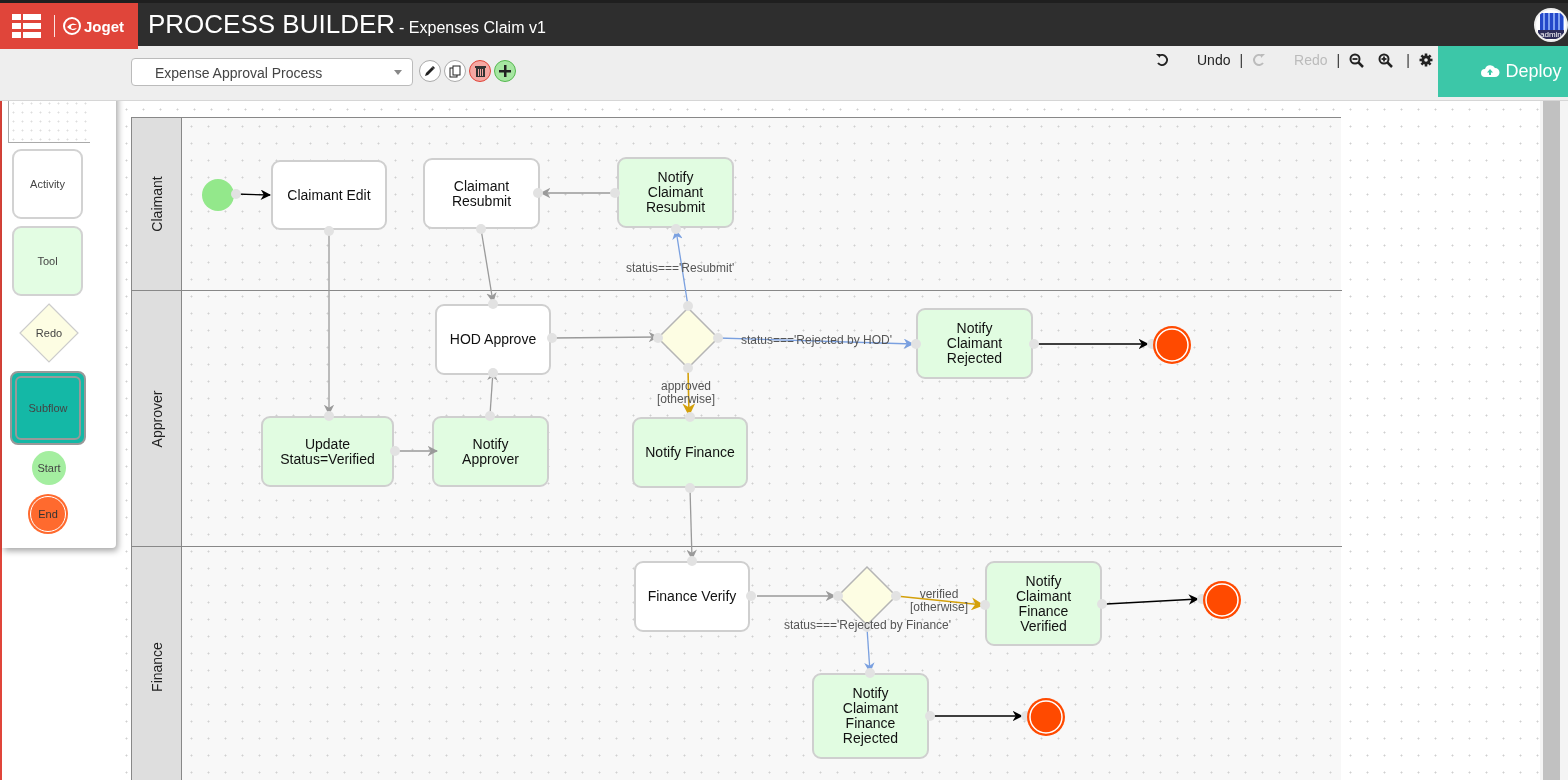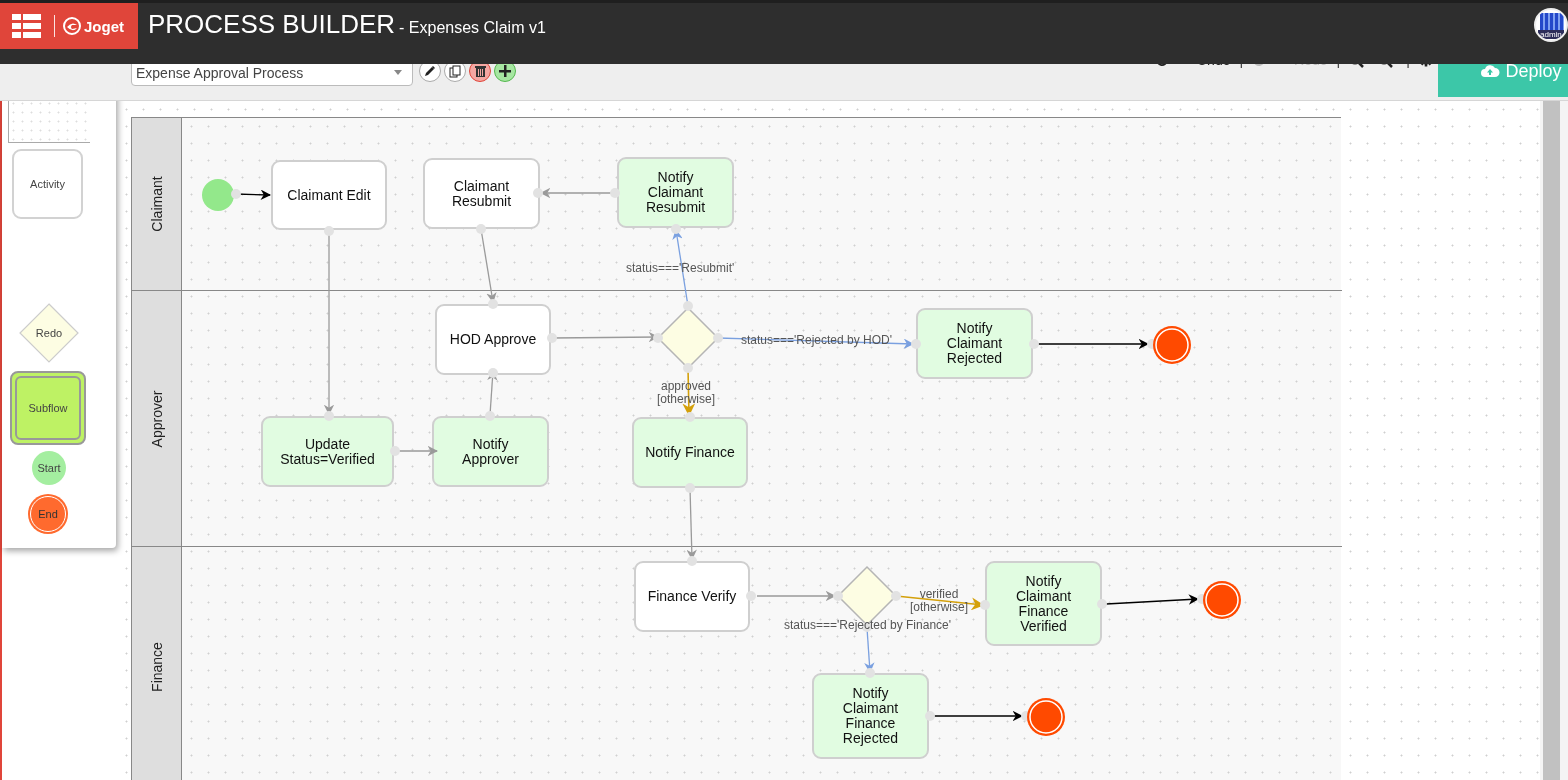--- a/index.html
+++ b/index.html
@@ -1,37 +1,37 @@
 <!DOCTYPE html>
 <html><head>
 <meta charset="utf-8">
 <style>
   * { box-sizing: border-box; margin: 0; padding: 0; }
   html, body { width: 1568px; height: 780px; overflow: hidden; }
   body { font-family: "Liberation Sans", sans-serif; background: #fff; position: relative; color: #333; }
 
   
-  .topbar { position: absolute; left: 0; top: 0; width: 1568px; height: 64px; background: #2e2e2e; border-top: 3px solid #1f1f1f; }
+  .topbar { position: absolute; left: 0; top: 0; width: 1568px; height: 46px; background: #2e2e2e; border-top: 3px solid #1f1f1f; }
   .brand { position: absolute; left: 0; top: 0; width: 138px; height: 46px; background: #e0453a; }
   .hamburger { position: absolute; left: 12px; top: 11px; width: 29px; height: 24px; cursor: pointer; }
   .hamburger span { display: block; position: absolute; background: #fff; }
   .brand-sep { position: absolute; left: 54px; top: 12px; width: 1px; height: 22px; background: #fff; opacity: .85; }
   .logo { position: absolute; left: 63px; top: 12px; height: 22px; display: flex; align-items: center; color: #fff; font-weight: bold; font-size: 15px; }
   .logo svg { margin-right: 3px; }
   .app-title { position: absolute; left: 148px; top: 6px; color: #fff; white-space: nowrap; }
   .app-title .main { font-size: 26px; }
   .app-title .sub { font-size: 16px; margin-left: 4px; }
   .avatar { position: absolute; right: 0px; top: 5px; width: 34px; height: 34px; border-radius: 50%; background: #fff; overflow: hidden; border: 2px solid #eee; cursor: pointer; }
   .avatar .pix { position: absolute; left: 4px; top: 3px; width: 24px; height: 20px; background:
       repeating-linear-gradient(90deg, #2448c9 0 3px, #7fa0f0 3px 5px), #2448c9; }
   .avatar .lbl { position: absolute; left: 2px; bottom: 1px; font-size: 8px; color: #fff; background: #2d2d5a; padding: 0 2px; }
 
   
   .toolbar { position: absolute; left: 0; top: 46px; width: 1568px; height: 55px; background: #eeeeee; border-bottom: 1px solid #d6d6d6; }
-  .proc-select { position: absolute; left: 131px; top: 12px; width: 282px; height: 28px; background: #fff; border: 1px solid #bbb; border-radius: 4px; font-size: 14px; color: #444; padding: 6px 4px; cursor: pointer; }
+  .proc-select { position: absolute; left: 131px; top: 12px; width: 282px; height: 28px; background: #fff; border: 1px solid #bbb; border-radius: 4px; font-size: 14px; color: #444; padding: 6px 23px; cursor: pointer; }
   .proc-select .caret { position: absolute; right: 10px; top: 11px; width: 0; height: 0; border-left: 4px solid transparent; border-right: 4px solid transparent; border-top: 5px solid #888; }
   .circ-btn { position: absolute; top: 14px; width: 22px; height: 22px; border-radius: 50%; border: 1px solid #aaa; background: #fff; display: flex; align-items: center; justify-content: center; cursor: pointer; font-size: 13px; color: #222; }
   .circ-btn.delete { background: #f5a7a2; border-color: #e0453a; }
   .circ-btn.add { background: #a6e6a1; border-color: #55b84f; font-weight: bold; font-size: 18px; }
   .actions { position: absolute; left: 1155px; top: 50px; height: 20px; display: flex; align-items: center; font-size: 14px; color: #222; white-space: nowrap; }
   .actions .act { display: flex; align-items: center; cursor: pointer; gap: 24px; }
   .actions .act.disabled { color: #bbb; }
   .actions .pipe { color: #333; margin: 0 9px; }
   .actions svg { margin-right: 4px; }
   .deploy-btn { position: absolute; left: 1438px; top: 45px; width: 130px; height: 52px; background: #3cc7a8; color: #fff; font-size: 18px; display: flex; align-items: center; justify-content: center; cursor: pointer; padding-left: 36px; }
@@ -55,21 +55,21 @@
 
   
   .palette { position: absolute; left: 2px; top: 48px; width: 114px; height: 500px; background: #fff; box-shadow: 2px 3px 6px rgba(0,0,0,.35); border-radius: 0 0 4px 0; }
   .redstrip { position: absolute; left: 0; top: 46px; width: 2px; height: 734px; background: #e0453a; }
   .pal-participant { position: absolute; left: 6px; top: 5px; width: 82px; height: 90px; border: 1px solid #aaa; border-right: none; background-image: radial-gradient(circle, #ddd 0.8px, transparent 1.2px); background-size: 9px 9px; cursor: grab; }
   .pal-participant .hd { height: 17px; background: #e4e4e4; border-bottom: 1px solid #bbb; font-size: 11px; text-align: center; line-height: 17px; color: #333; }
   .pal-item { position: absolute; display: flex; align-items: center; justify-content: center; font-size: 11px; color: #444; cursor: grab; }
   .pal-activity { left: 10px; top: 101px; width: 71px; height: 70px; border: 2px solid #d2d2d2; border-radius: 9px; background: #fff; }
   .pal-tool { left: 10px; top: 178px; width: 71px; height: 70px; border: 2px solid #d2d2d2; border-radius: 9px; background: #e3fde3; }
   .pal-route { left: 17px; top: 255px; width: 60px; height: 60px; }
-  .pal-subflow { left: 8px; top: 323px; width: 76px; height: 74px; border: 2px solid #999; border-radius: 8px; background: #bef264; }
+  .pal-subflow { left: 8px; top: 323px; width: 76px; height: 74px; border: 2px solid #999; border-radius: 8px; background: #14b8a6; }
   .pal-subflow .inner { position: absolute; left: 3px; top: 3px; right: 3px; bottom: 3px; border: 2px solid #999; border-radius: 6px; display: flex; align-items: center; justify-content: center; }
   .pal-start { left: 30px; top: 403px; width: 34px; height: 34px; border-radius: 50%; background: #a4eea0; }
   .pal-end { left: 26px; top: 446px; width: 40px; height: 40px; border-radius: 50%; background: #ff6a2e; box-shadow: 0 0 0 0 #fff; }
   .pal-end .ring { position: absolute; left: 2px; top: 2px; right: 2px; bottom: 2px; border: 1.5px solid #fff; border-radius: 50%; }
   .pal-end span { position: relative; color: #333; }
 
   
   .node { position: absolute; border: 2px solid #cfcfcf; border-radius: 9px; display: flex; align-items: center; justify-content: center; text-align: center; font-size: 14px; color: #111; line-height: 15px; cursor: pointer; white-space: pre-line; }
   .node.activity { background: #fff; }
   .node.tool { background: #e1fce1; }
@@ -224,20 +224,23 @@
 <div class="cond-label" style="left:784px;top:619px;">status==='Rejected by Finance'</div>
 
 <div class="redstrip"></div>
 <div class="palette">
   <div class="pal-participant">
     <div class="hd">Participant</div>
   </div>
   <div class="pal-item pal-activity">
       <span>Activity</span>
     </div>
+  <div class="pal-item pal-tool">
+      <span>Tool</span>
+    </div>
   <div class="pal-item pal-route">
     <svg width="60" height="60" style="position:absolute;left:0;top:0;">
         <polygon points="30,1 59,30 30,59 1,30" fill="#fdfde3" stroke="#ccc" stroke-width="1.2"></polygon>
       </svg>
     <span style="position:relative;">Redo</span>
   </div>
   <div class="pal-item pal-subflow">
     <div class="inner">
         <span>Subflow</span>
       </div>

